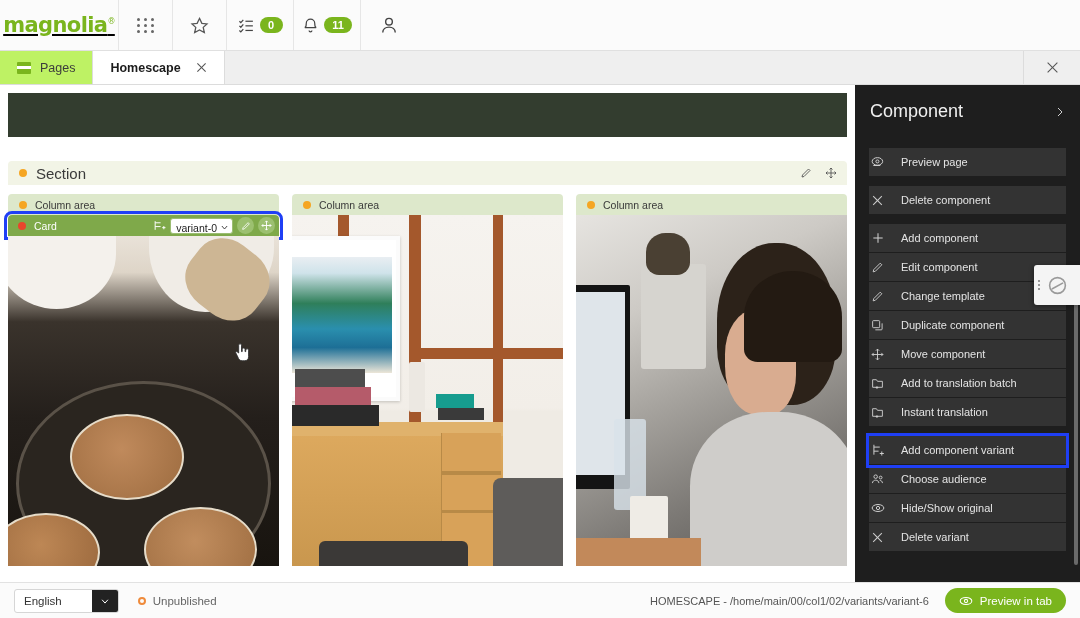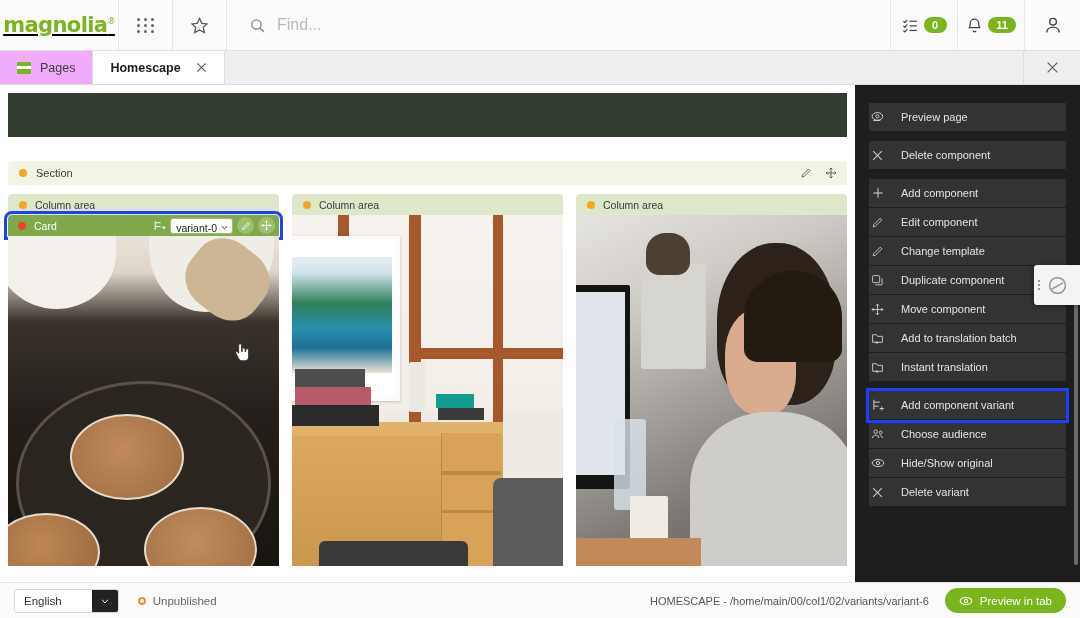--- a/index.html
+++ b/index.html
@@ -43,40 +43,40 @@
 
   
   .tabbar {
     position: absolute; top: 51px; left: 0; width: 1080px; height: 34px;
     background: #efefef; display: flex; align-items: stretch;
     border-bottom: 1px solid #dcdcdc;
   }
   .tab {
     display: flex; align-items: center; gap: 9px; padding: 0 17px;
     font-size: 12.5px; color: #3c3c3c; border-right: 1px solid #dcdcdc;
-    background: #f0abfc; cursor: pointer;
+    background: #bef264; cursor: pointer;
   }
   .tab.active { background: #fff; color: #1c1c1c; font-weight: 700; }
   .pages-ico { width: 14px; height: 12px; background: #7ab51d; border-radius: 1px;
                border-top: 4px solid #7ab51d; box-shadow: inset 0 3px 0 #fff; }
   .tab-x { color: #666; font-size: 14px; margin-left: 6px; }
   .tabbar-spacer { flex: 1; border-right: 1px solid #dcdcdc; }
   .tabbar-close { width: 56px; display: flex; align-items: center; justify-content: center;
                   color: #555; font-size: 15px; cursor: pointer; }
 
   
   .canvas {
     position: absolute; top: 85px; left: 0; width: 855px; height: 497px;
     background: #fff; overflow: hidden;
   }
   .hero { margin: 8px 8px 0 8px; height: 44px; background: #333d2f; }
   .section-bar {
     margin: 24px 8px 0 8px; height: 24px; background: #f2f4e6;
     display: flex; align-items: center; padding: 0 10px 0 11px;
-    border-radius: 4px 4px 0 0; font-size: 11px; color: #3a3a3a;
+    border-radius: 4px 4px 0 0; font-size: 15px; color: #3a3a3a;
   }
   .dot { width: 8px; height: 8px; border-radius: 50%; display: inline-block; }
   .dot.amber { background: #f5a623; }
   .dot.red { background: #e8462c; }
   .section-bar .lbl { margin-left: 9px; }
   .section-bar .acts { margin-left: auto; display: flex; gap: 13px; color: #555; }
 
   .cols { display: flex; gap: 13px; margin: 9px 8px 0 8px; }
   .col { flex: 1; position: relative; }
   .col-head {
@@ -186,29 +186,20 @@
           <i></i>
           <i></i>
       </span>
     </div>
     <div class="tb-cell tb-star">
       <span>
         <svg width="19" height="19" viewBox="0 0 24 24" fill="none" stroke="#555" stroke-width="1.6">
           <polygon points="12,3 15,9.3 21.5,10 16.7,14.4 18.1,21 12,17.6 5.9,21 7.3,14.4 2.5,10 9,9.3"></polygon>
         </svg>
       </span>
-    </div>
-    <div class="tb-cell tb-search">
-      <span>
-        <svg width="17" height="17" viewBox="0 0 24 24" fill="none" stroke="#8a8a8a" stroke-width="2">
-          <circle cx="10.5" cy="10.5" r="6.5"></circle>
-            <line x1="15.4" y1="15.4" x2="21" y2="21"></line>
-        </svg>
-      </span>
-      <span class="srch-ph">Find...</span>
     </div>
     <div class="tb-cell tb-badgecell">
       <span>
         <svg width="17" height="17" viewBox="0 0 24 24" fill="none" stroke="#444" stroke-width="1.7">
           <polyline points="2,6 4,8 7.5,4"></polyline>
             <polyline points="2,12.5 4,14.5 7.5,10.5"></polyline>
             <polyline points="2,19 4,21 7.5,17"></polyline>
           <line x1="10.5" y1="6" x2="21" y2="6"></line>
             <line x1="10.5" y1="12.5" x2="21" y2="12.5"></line>
             <line x1="10.5" y1="19" x2="21" y2="19"></line>
@@ -393,20 +384,28 @@
     </div>
 
     <span class="cursor-hand">
       <svg width="17" height="20" viewBox="0 0 24 28" fill="#fff" stroke="#333" stroke-width="1.3">
         <path d="M8 3a2 2 0 0 1 4 0v9h1V9a2 2 0 0 1 4 0v3h1v-2a2 2 0 0 1 4 0v9c0 4-2 6-6 6h-3c-3 0-5-2-6-5L4 14c-.7-1.4.6-2.6 1.8-1.8L8 14z"></path>
       </svg>
     </span>
   </div>
 
   <div class="panel">
+    <div class="panel-head">
+      <span class="panel-title">Component</span>
+      <span class="panel-chev">
+        <svg width="12" height="12" viewBox="0 0 24 24" fill="none" stroke="#cfcfcf" stroke-width="2">
+            <polyline points="8,4 16,12 8,20"></polyline>
+          </svg>
+      </span>
+    </div>
 
     <div class="menu">
       <div class="mgroup">
         <div class="mitem">
           <span class="mico">
             <svg width="14" height="14" viewBox="0 0 24 24" fill="none" stroke="#cfcfcf" stroke-width="1.7">
                 <ellipse cx="11" cy="11" rx="9" ry="6.5"></ellipse>
                 <circle cx="11" cy="11" r="2.6"></circle>
                 <line x1="4" y1="18" x2="16" y2="18"></line>
               </svg>

